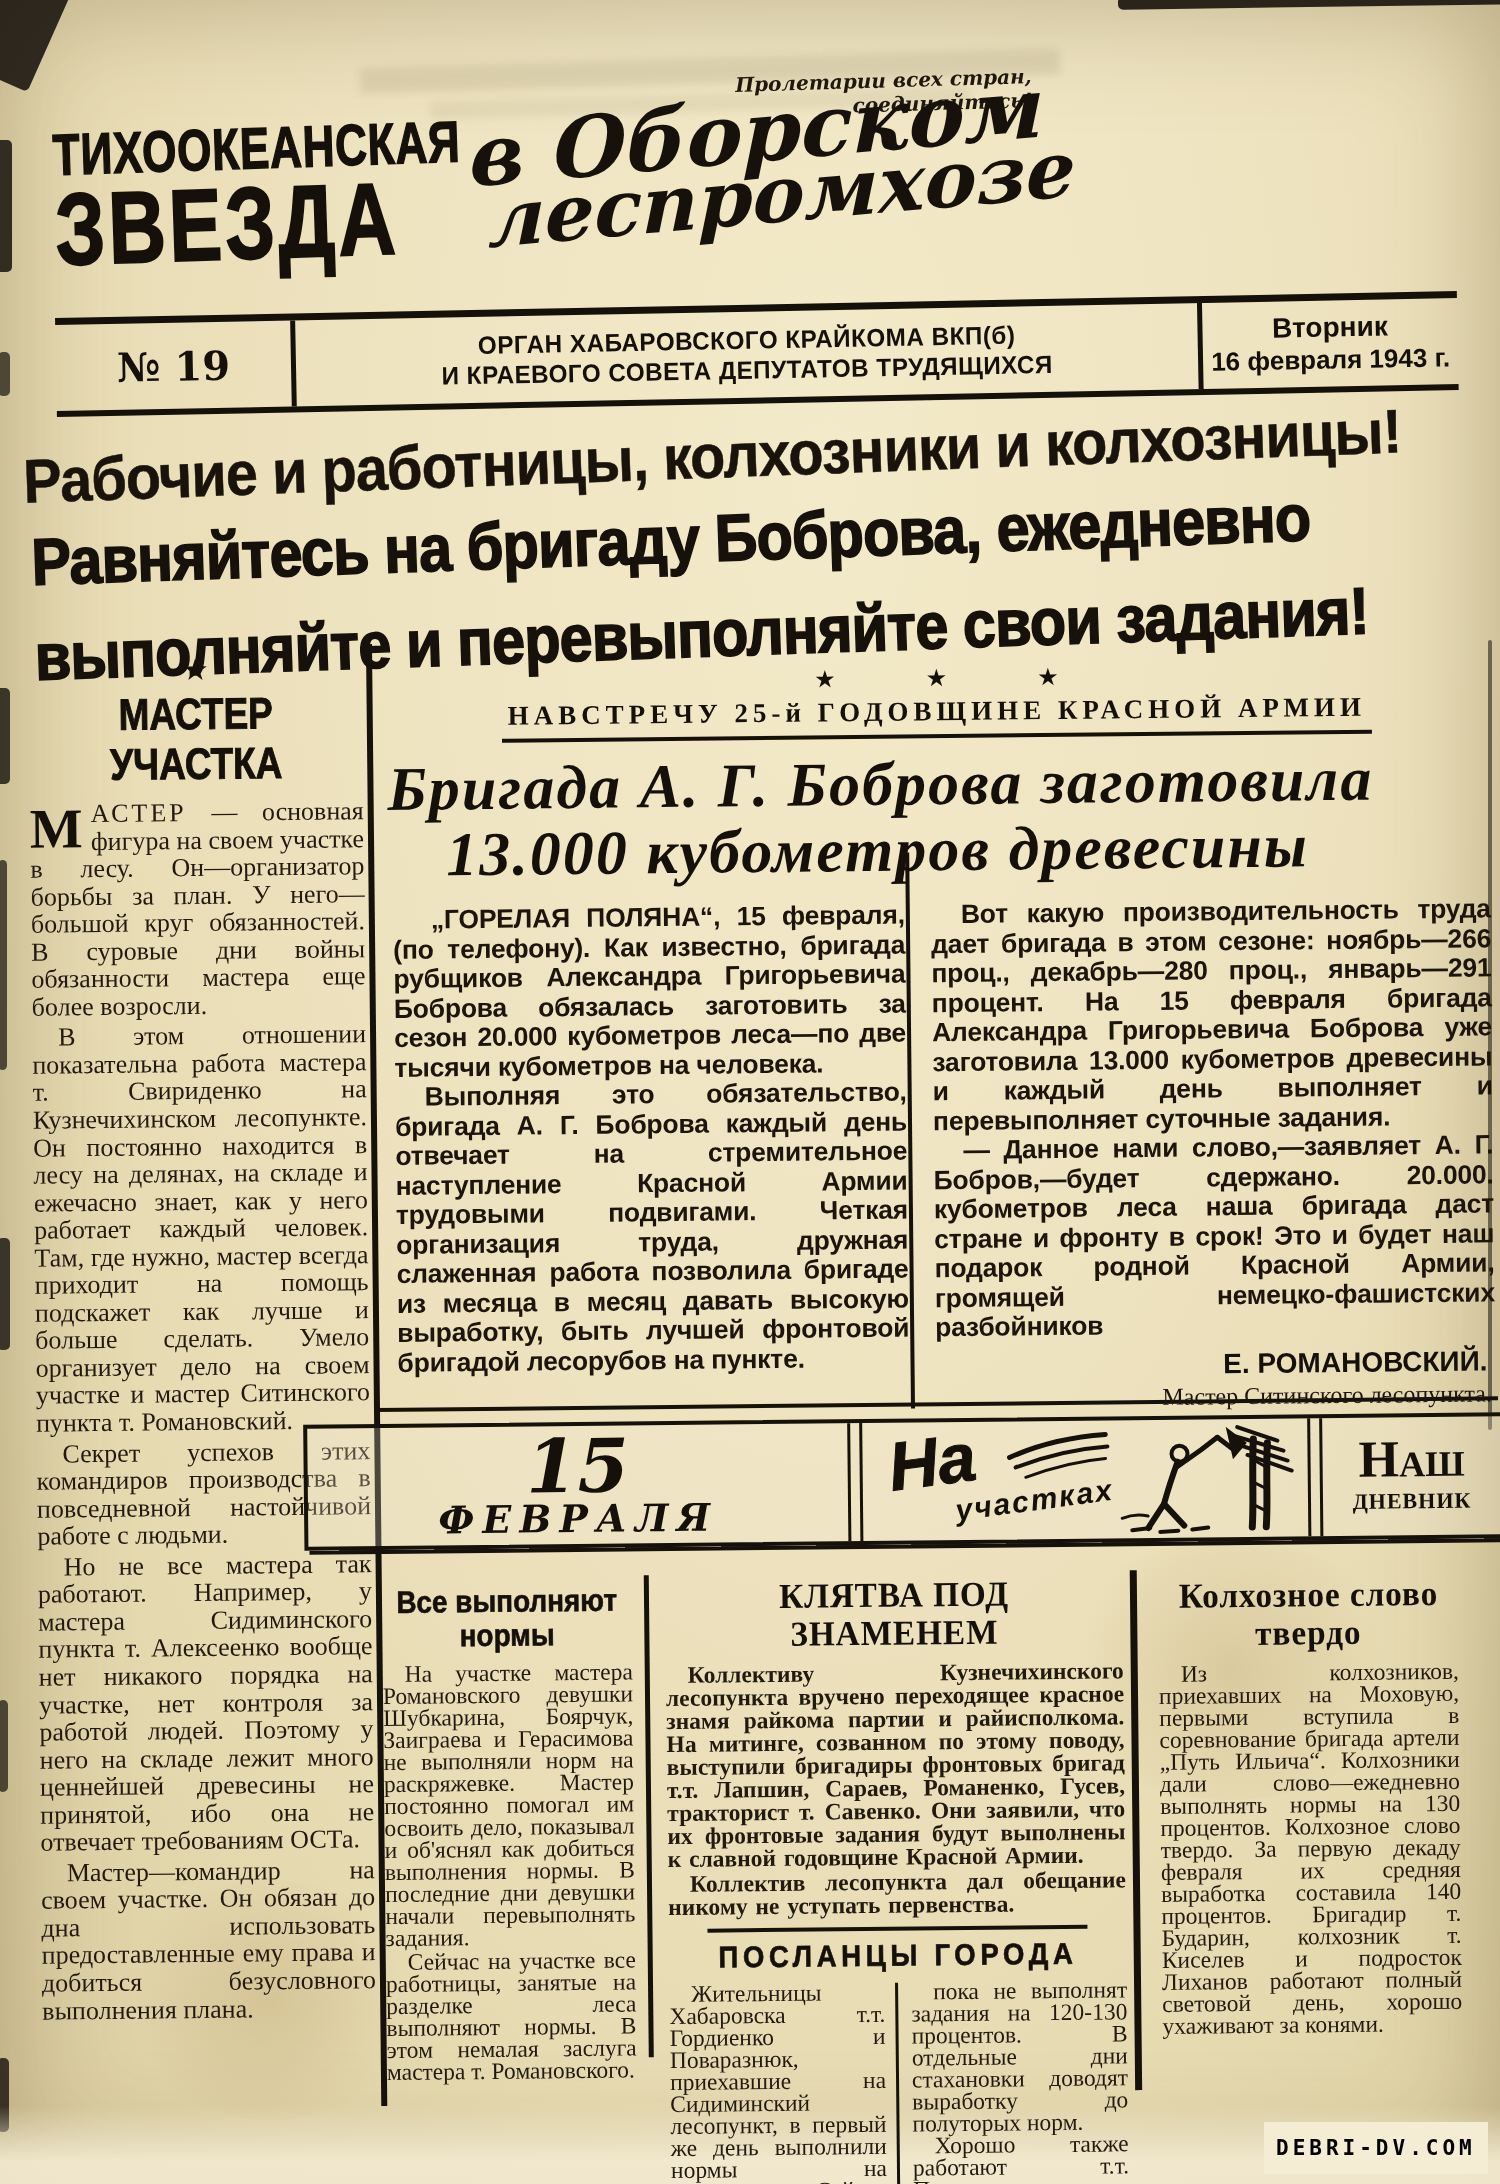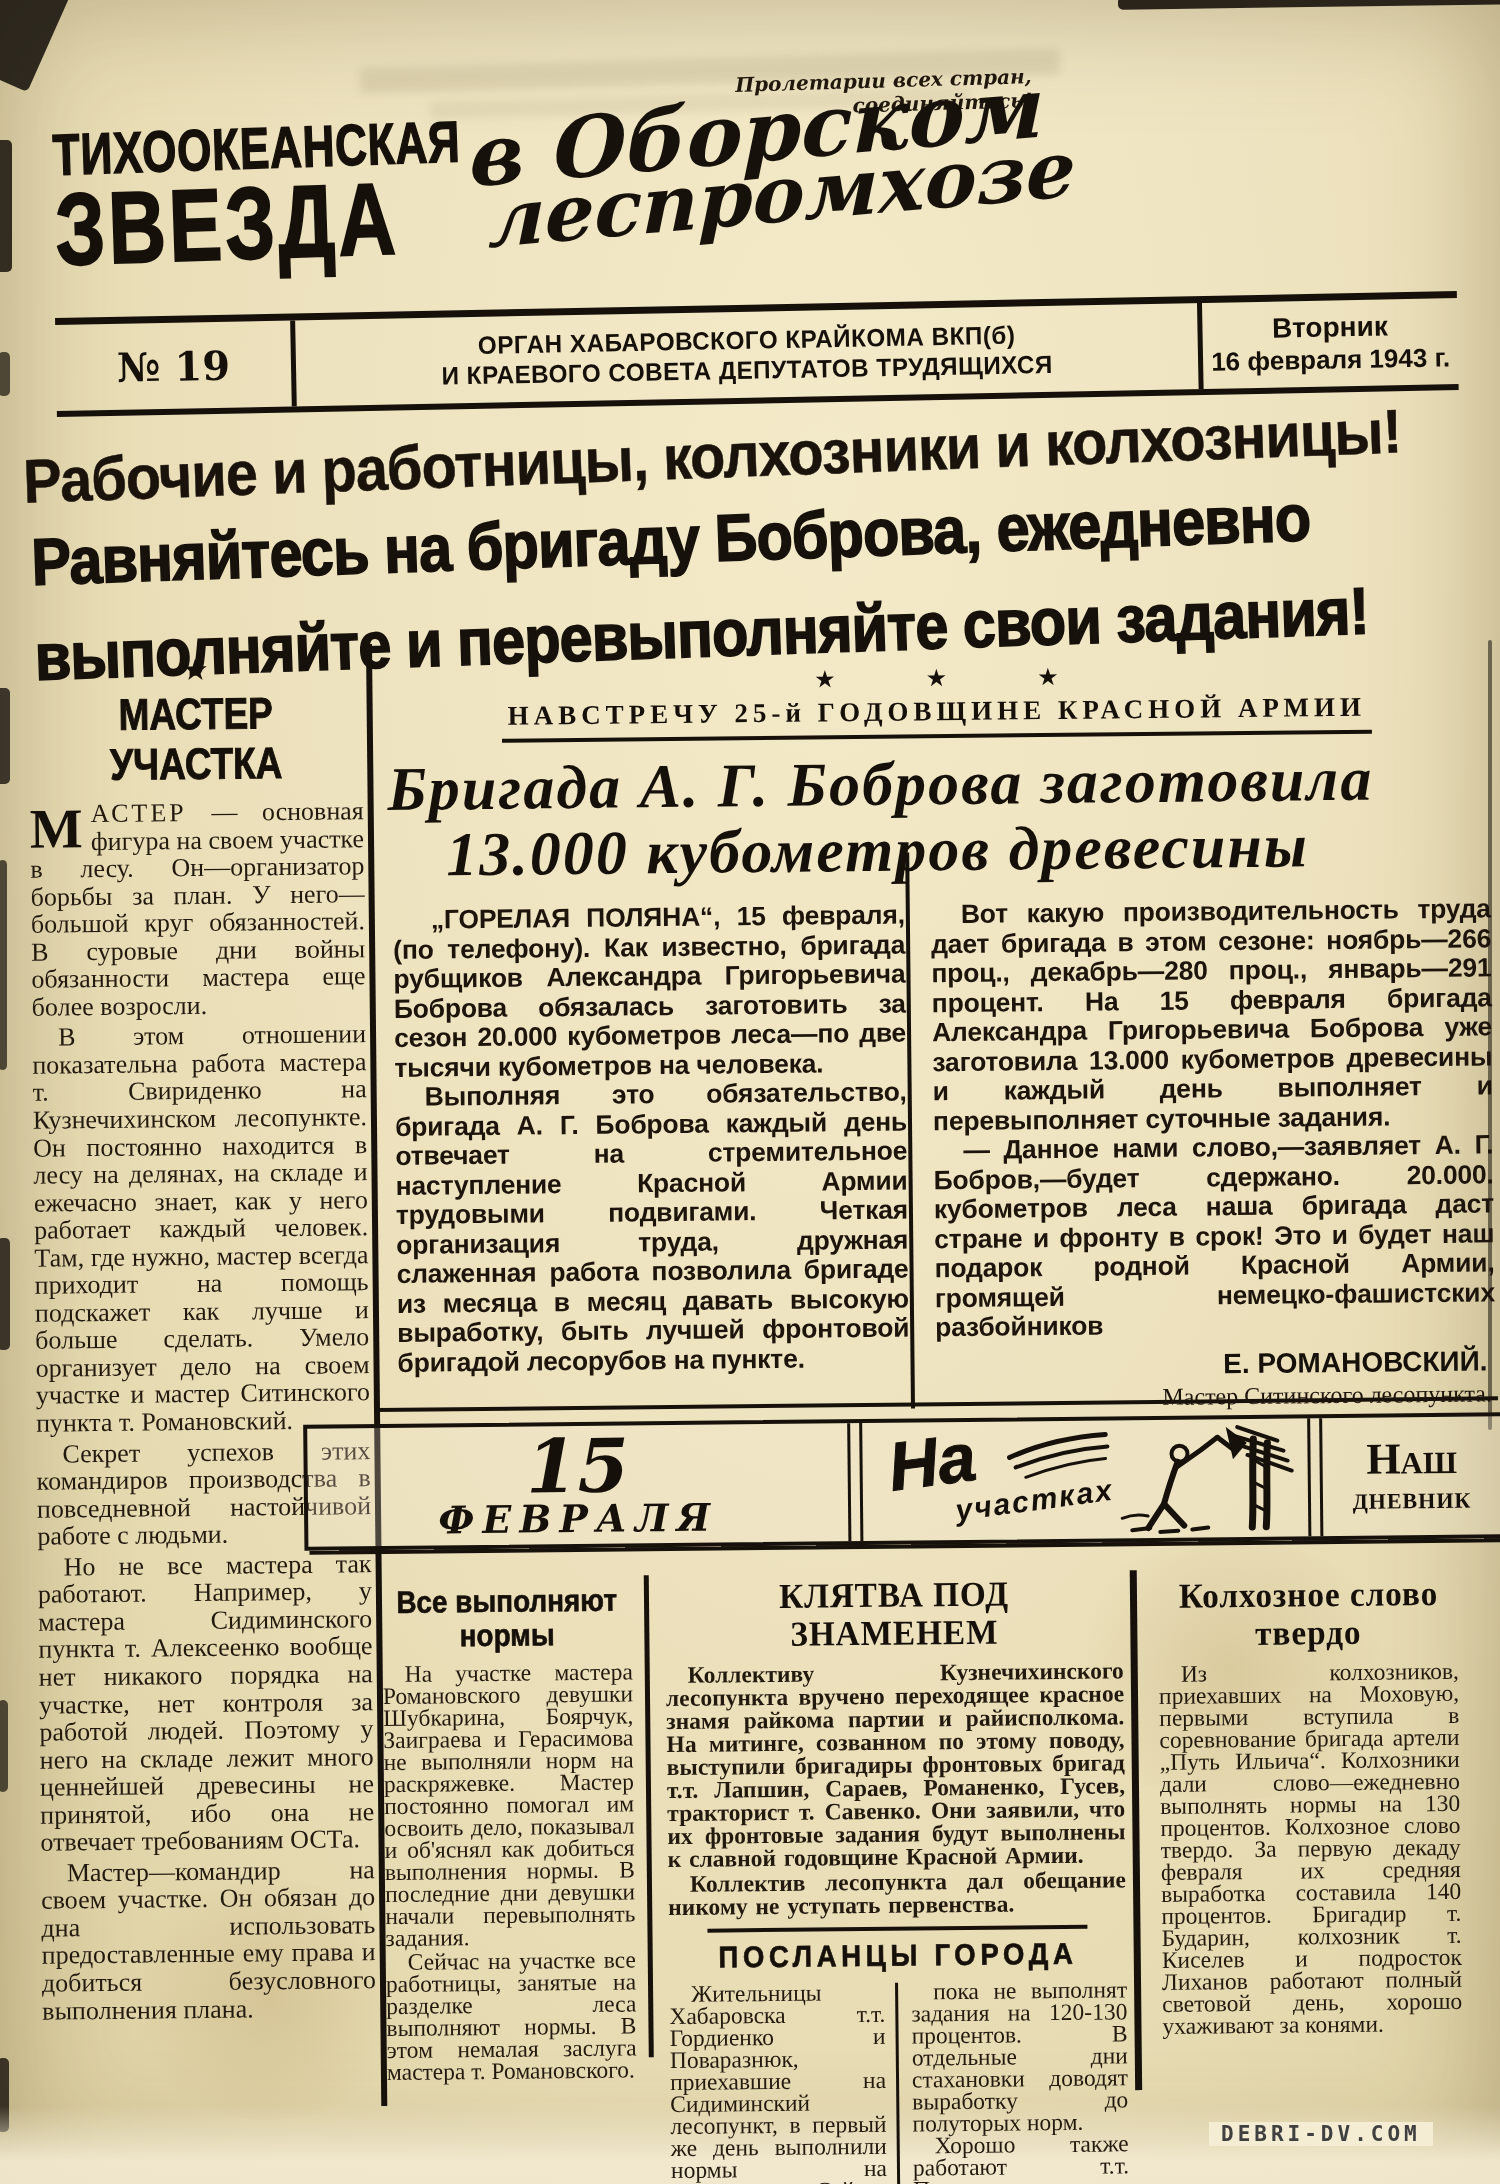--- a/index.html
+++ b/index.html
@@ -91,21 +91,21 @@
   .bfev{font:italic 700 38px/40px "DejaVu Serif", serif;letter-spacing:8px;margin-top:-2px;}
   .bdiv{width:9px;border-left:3px solid #17110b;border-right:3px solid #17110b;}
   .bcellB{flex:1;position:relative;overflow:hidden;}
   .rubric-na{position:absolute;left:26px;top:0px;font:italic 700 68px "Liberation Sans", sans-serif;
     transform:rotate(-7deg);color:#16100a;-webkit-text-stroke:1px #16100a;}
   .rubric-uch{position:absolute;left:92px;top:62px;font:italic 700 30px "Liberation Sans", sans-serif;
     letter-spacing:2px;transform:rotate(-7deg);color:#16100a;}
   .bcellB svg{position:absolute;right:6px;top:2px;}
   .bcellC{width:178px;display:flex;flex-direction:column;align-items:center;justify-content:center;
     font-family:"Liberation Serif", serif;font-weight:700;font-variant:small-caps;color:#16100a;}
-  .bnash{font-size:44px;line-height:44px;}
+  .bnash{font-size:52px;line-height:44px;}
   .bdnev{font-size:31px;line-height:34px;letter-spacing:1px;}
   
   .botcol{position:absolute;color:#231a0f;}
   .bot1{left:372px;top:942px;width:250px;}
   .bot2{left:655px;top:938px;width:458px;}
   .bot3{left:1148px;top:942px;width:300px;}
   .bot-title-sans{text-align:center;}
   .bot-title-sans span{display:inline-block;font:700 31px/34px "Liberation Sans", sans-serif;
     transform:scaleX(.9);transform-origin:center;color:#16100a;-webkit-text-stroke:.6px #16100a;}
   .bot-title-serif{text-align:center;}
@@ -117,22 +117,22 @@
   .middiv{width:380px;height:4px;background:#17110b;margin:10px auto 8px;}
   .subtitle{text-align:center;margin-top:2px;}
   .subtitle span{display:inline-block;font:700 30px "Liberation Sans", sans-serif;letter-spacing:5px;
     transform:scaleX(.92);transform-origin:center;color:#16100a;-webkit-text-stroke:.6px #16100a;}
   .subcols{display:flex;position:relative;margin-top:8px;}
   .subcol{width:216px;font-size:23.5px;line-height:22px;text-align:justify;}
   .subcol p{margin:0;text-indent:22px;}
   .subcol.right{margin-left:26px;}
   .subrule{position:absolute;left:226px;top:2px;bottom:0;width:3px;background:#17110b;}
   
-  .watermark{position:absolute;left:1209px;top:2122px;padding:0 12px;background:#f4ecd3;
-    font:700 21px "DejaVu Sans Mono", monospace;letter-spacing:4px;color:#404040;}
+  .watermark{position:absolute;left:1264px;top:2122px;padding:14px 12px;background:#f4ecd3;
+    font:700 21px "DejaVu Sans Mono", monospace;letter-spacing:4px;color:#000000;}
 </style>
 </head>
 <body>
 
 <div class="page">
 
   <div class="artifact" style="left:-20px;top:-34px;width:74px;height:116px;transform:rotate(24deg);opacity:.88;"></div>
   <div class="artifact" style="left:1118px;top:-6px;width:392px;height:13px;transform:rotate(-.8deg);opacity:.9;"></div>
   <div class="artifact" style="left:-4px;top:140px;width:16px;height:132px;opacity:.85;"></div>
   <div class="artifact" style="left:-2px;top:352px;width:12px;height:44px;opacity:.7;"></div>

